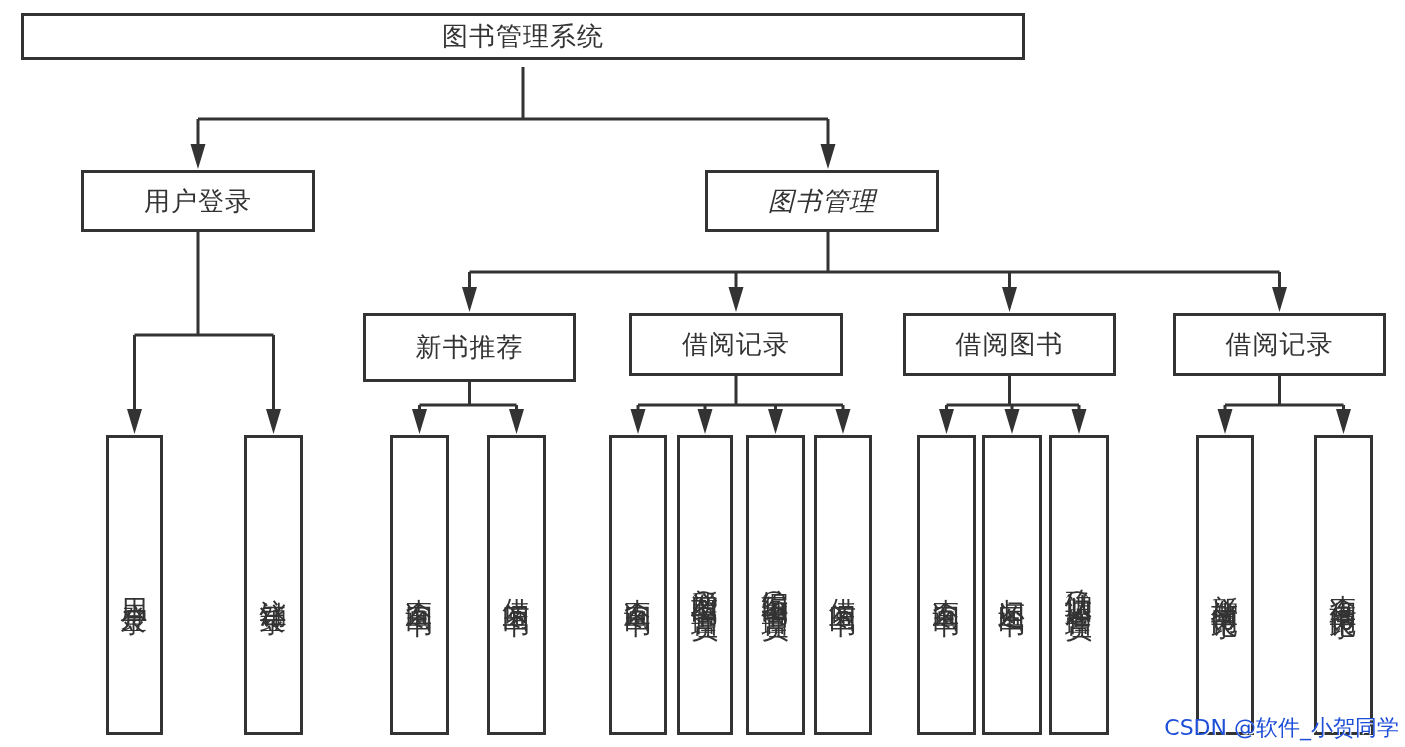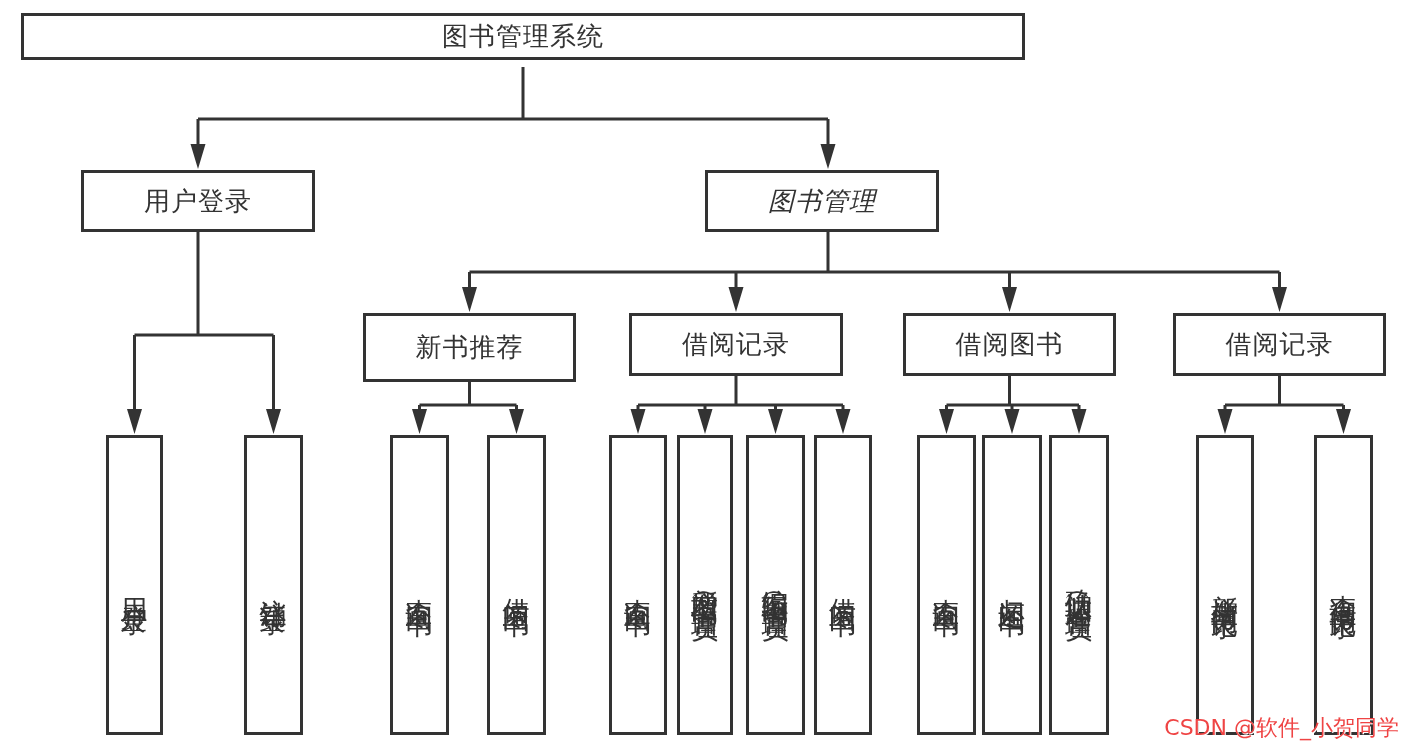--- a/index.html
+++ b/index.html
@@ -41,21 +41,21 @@
     text-orientation: mixed;
     font-size: 27px;
     line-height: 1;
     letter-spacing: 4px;
   }
   .watermark {
     position: absolute;
     right: 6px;
     bottom: 4px;
     font-size: 22px;
-    color: #ef4444;
+    color: #1d4ed8;
     text-shadow: 1px 1px 0 #ffffff;
     z-index: 2;
     white-space: nowrap;
   }
 </style>
 </head>
 <body>
 
 <div class="stage">
 

